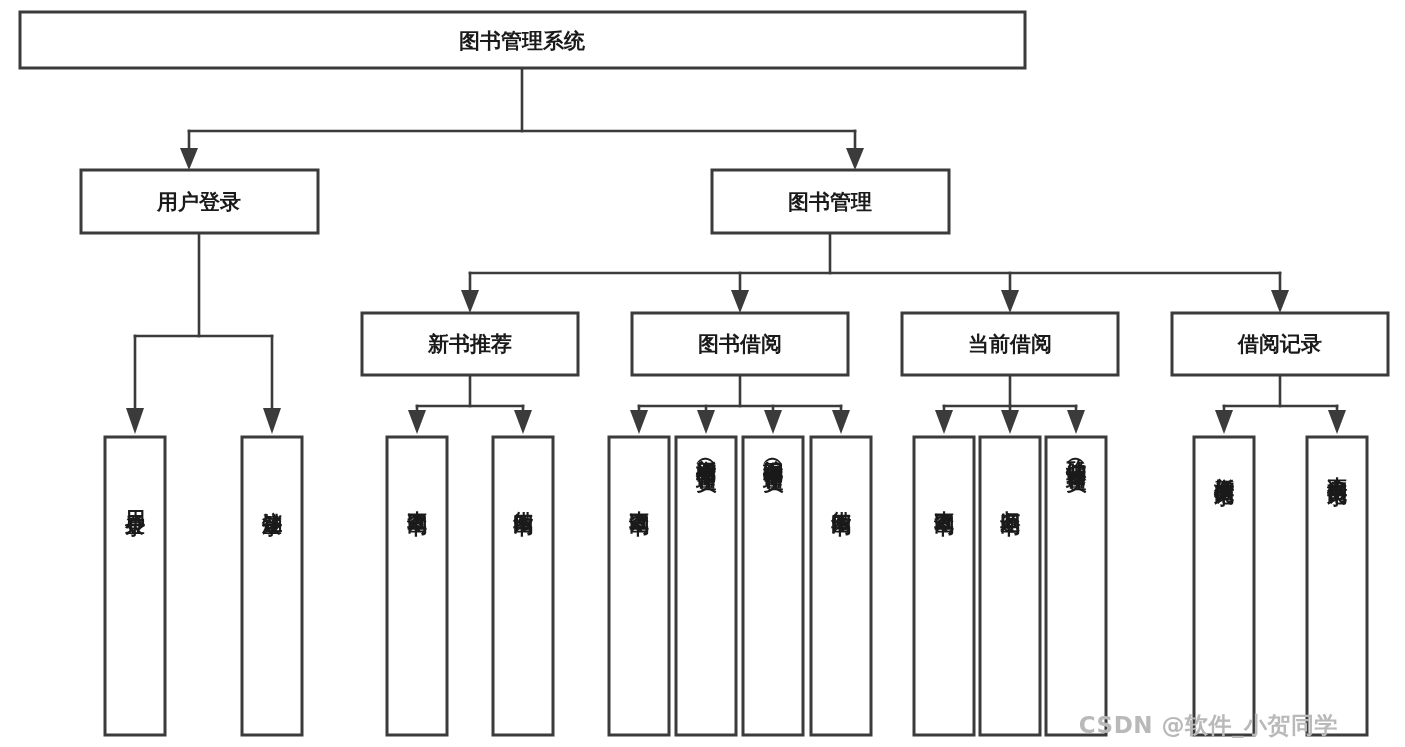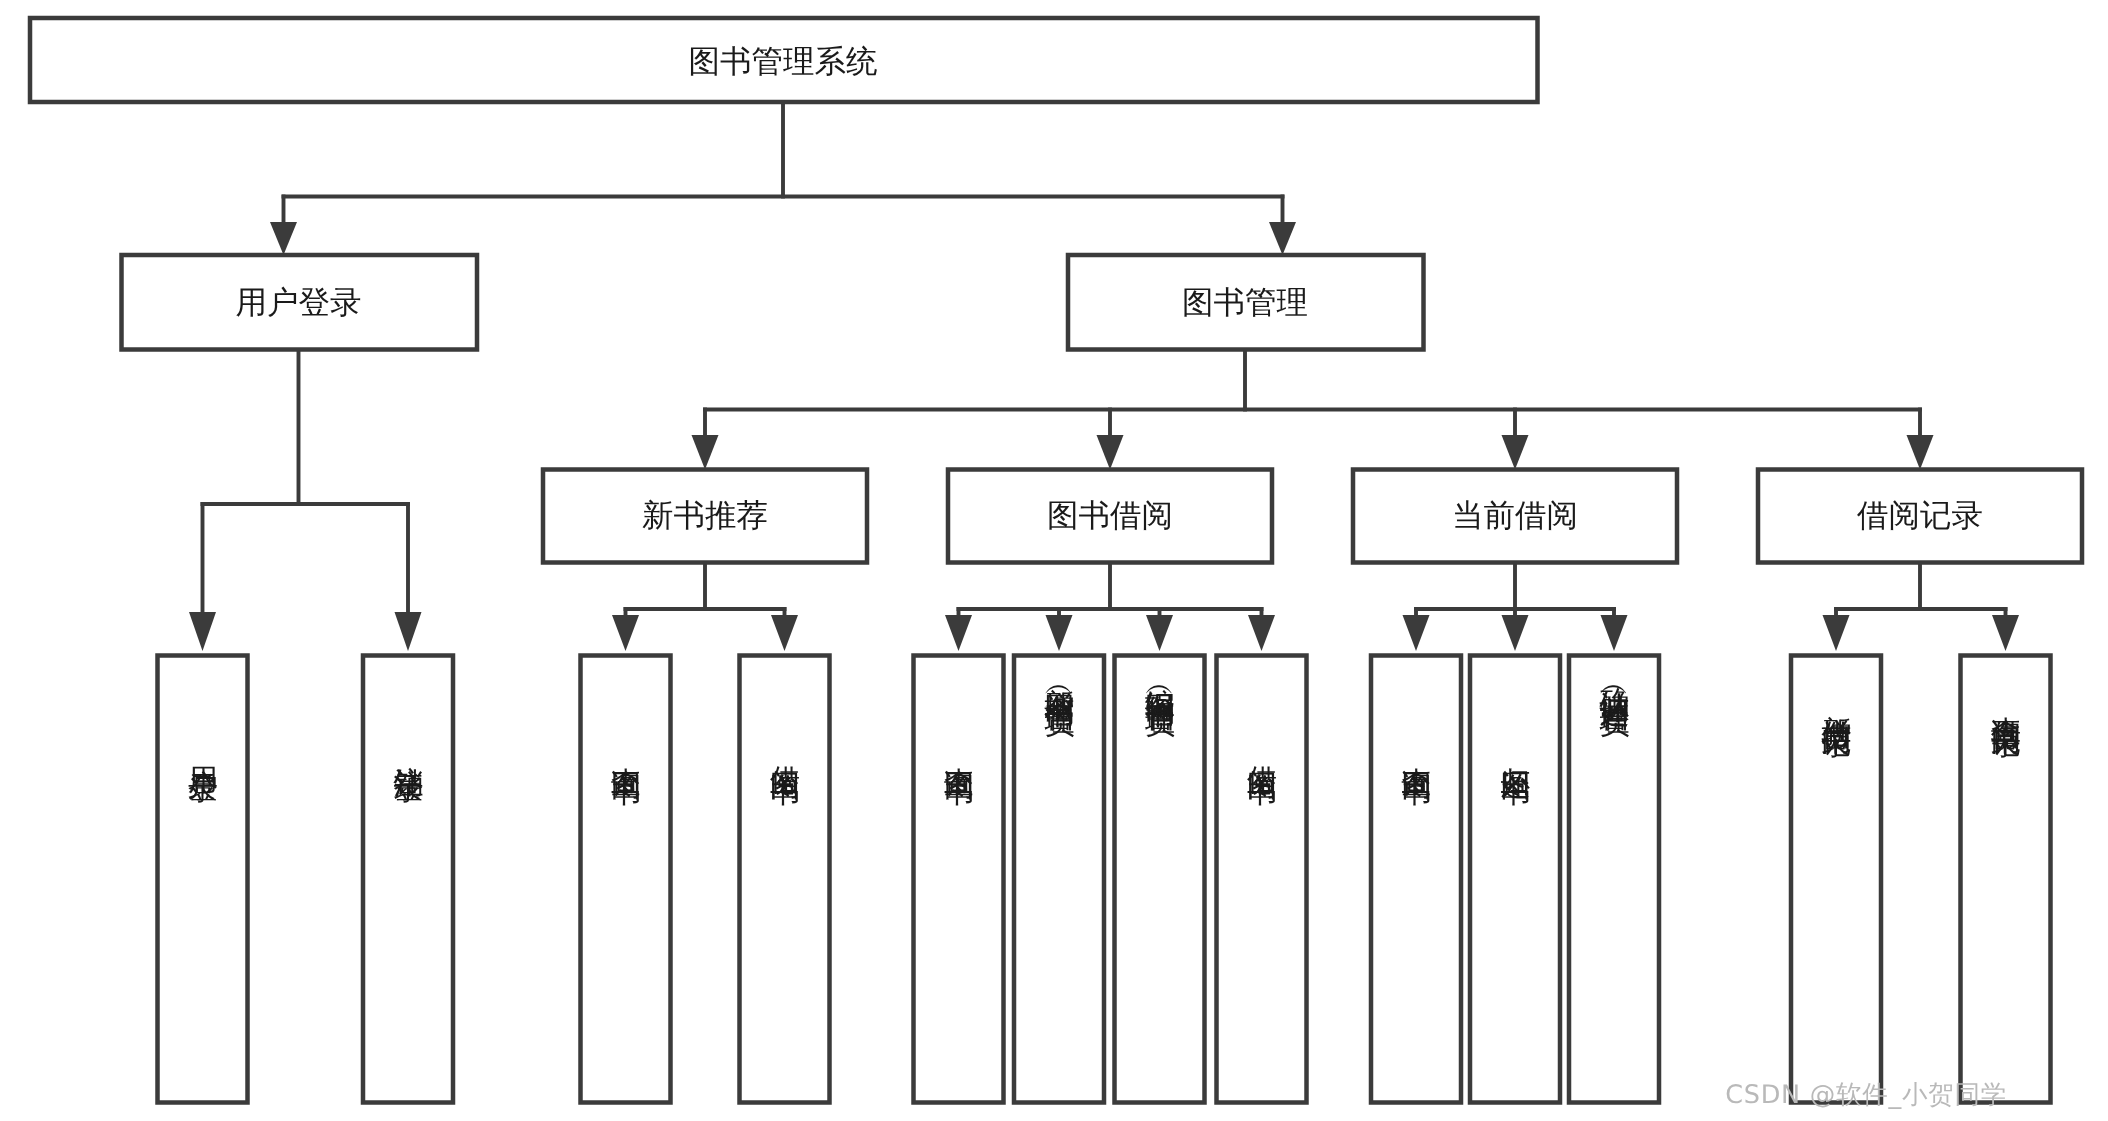--- a/index.html
+++ b/index.html
@@ -12,20 +12,21 @@
     width: 1405px;
     height: 747px;
     font-family: "DejaVu Sans", "Liberation Sans", sans-serif;
     overflow: hidden;
   }
   #diagram-root {
     position: relative;
     width: 1348px;
     height: 747px;
     background: #ffffff;
+    font-weight: bold;
   }
   svg#diagram-svg {
     position: absolute;
     left: 0;
     top: 0;
     width: 1405px;
     height: 747px;
     display: block;
   }
   .node-box {
@@ -64,21 +65,21 @@
     display: flex;
     align-items: center;
     justify-content: flex-start;
     pointer-events: none;
   }
   .watermark {
     position: absolute;
     right: 10px;
     bottom: 6px;
     font-family: "DejaVu Sans", "Liberation Sans", sans-serif;
-    font-size: 17px;
+    font-size: 23px;
     color: #b9b9b9;
     white-space: nowrap;
     letter-spacing: 0.5px;
   }
 </style>
 </head>
 <body>
 
 <div id="diagram-root">
 

